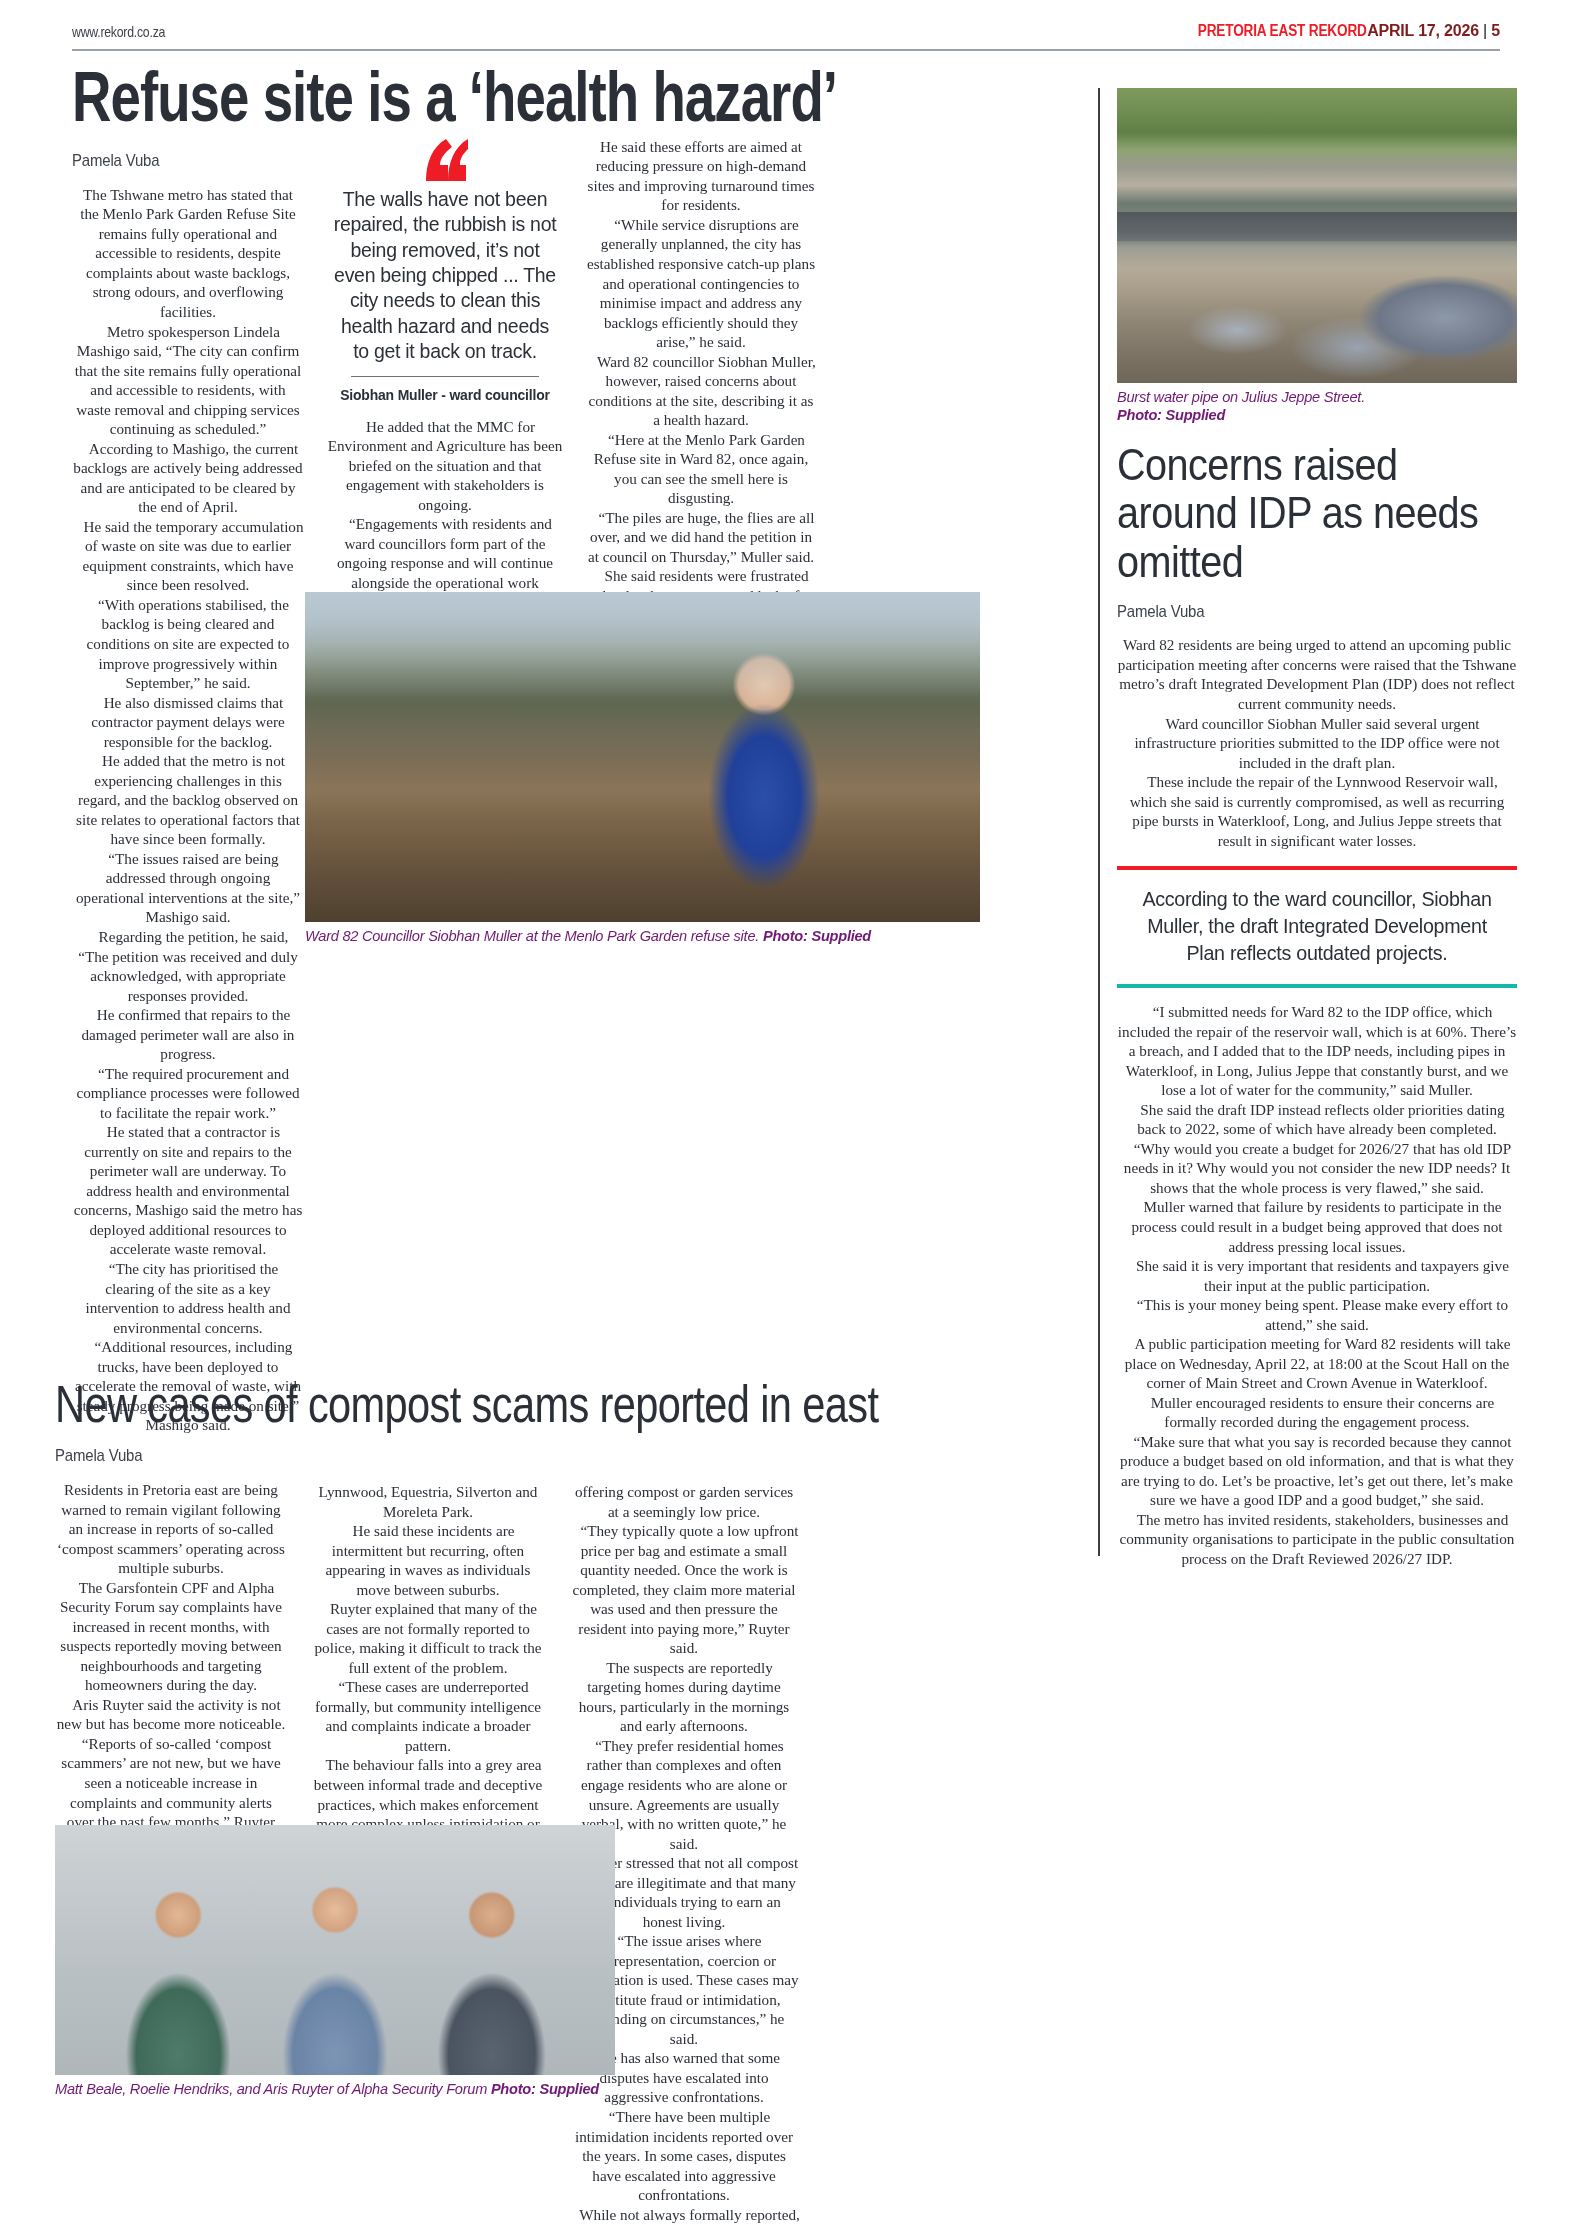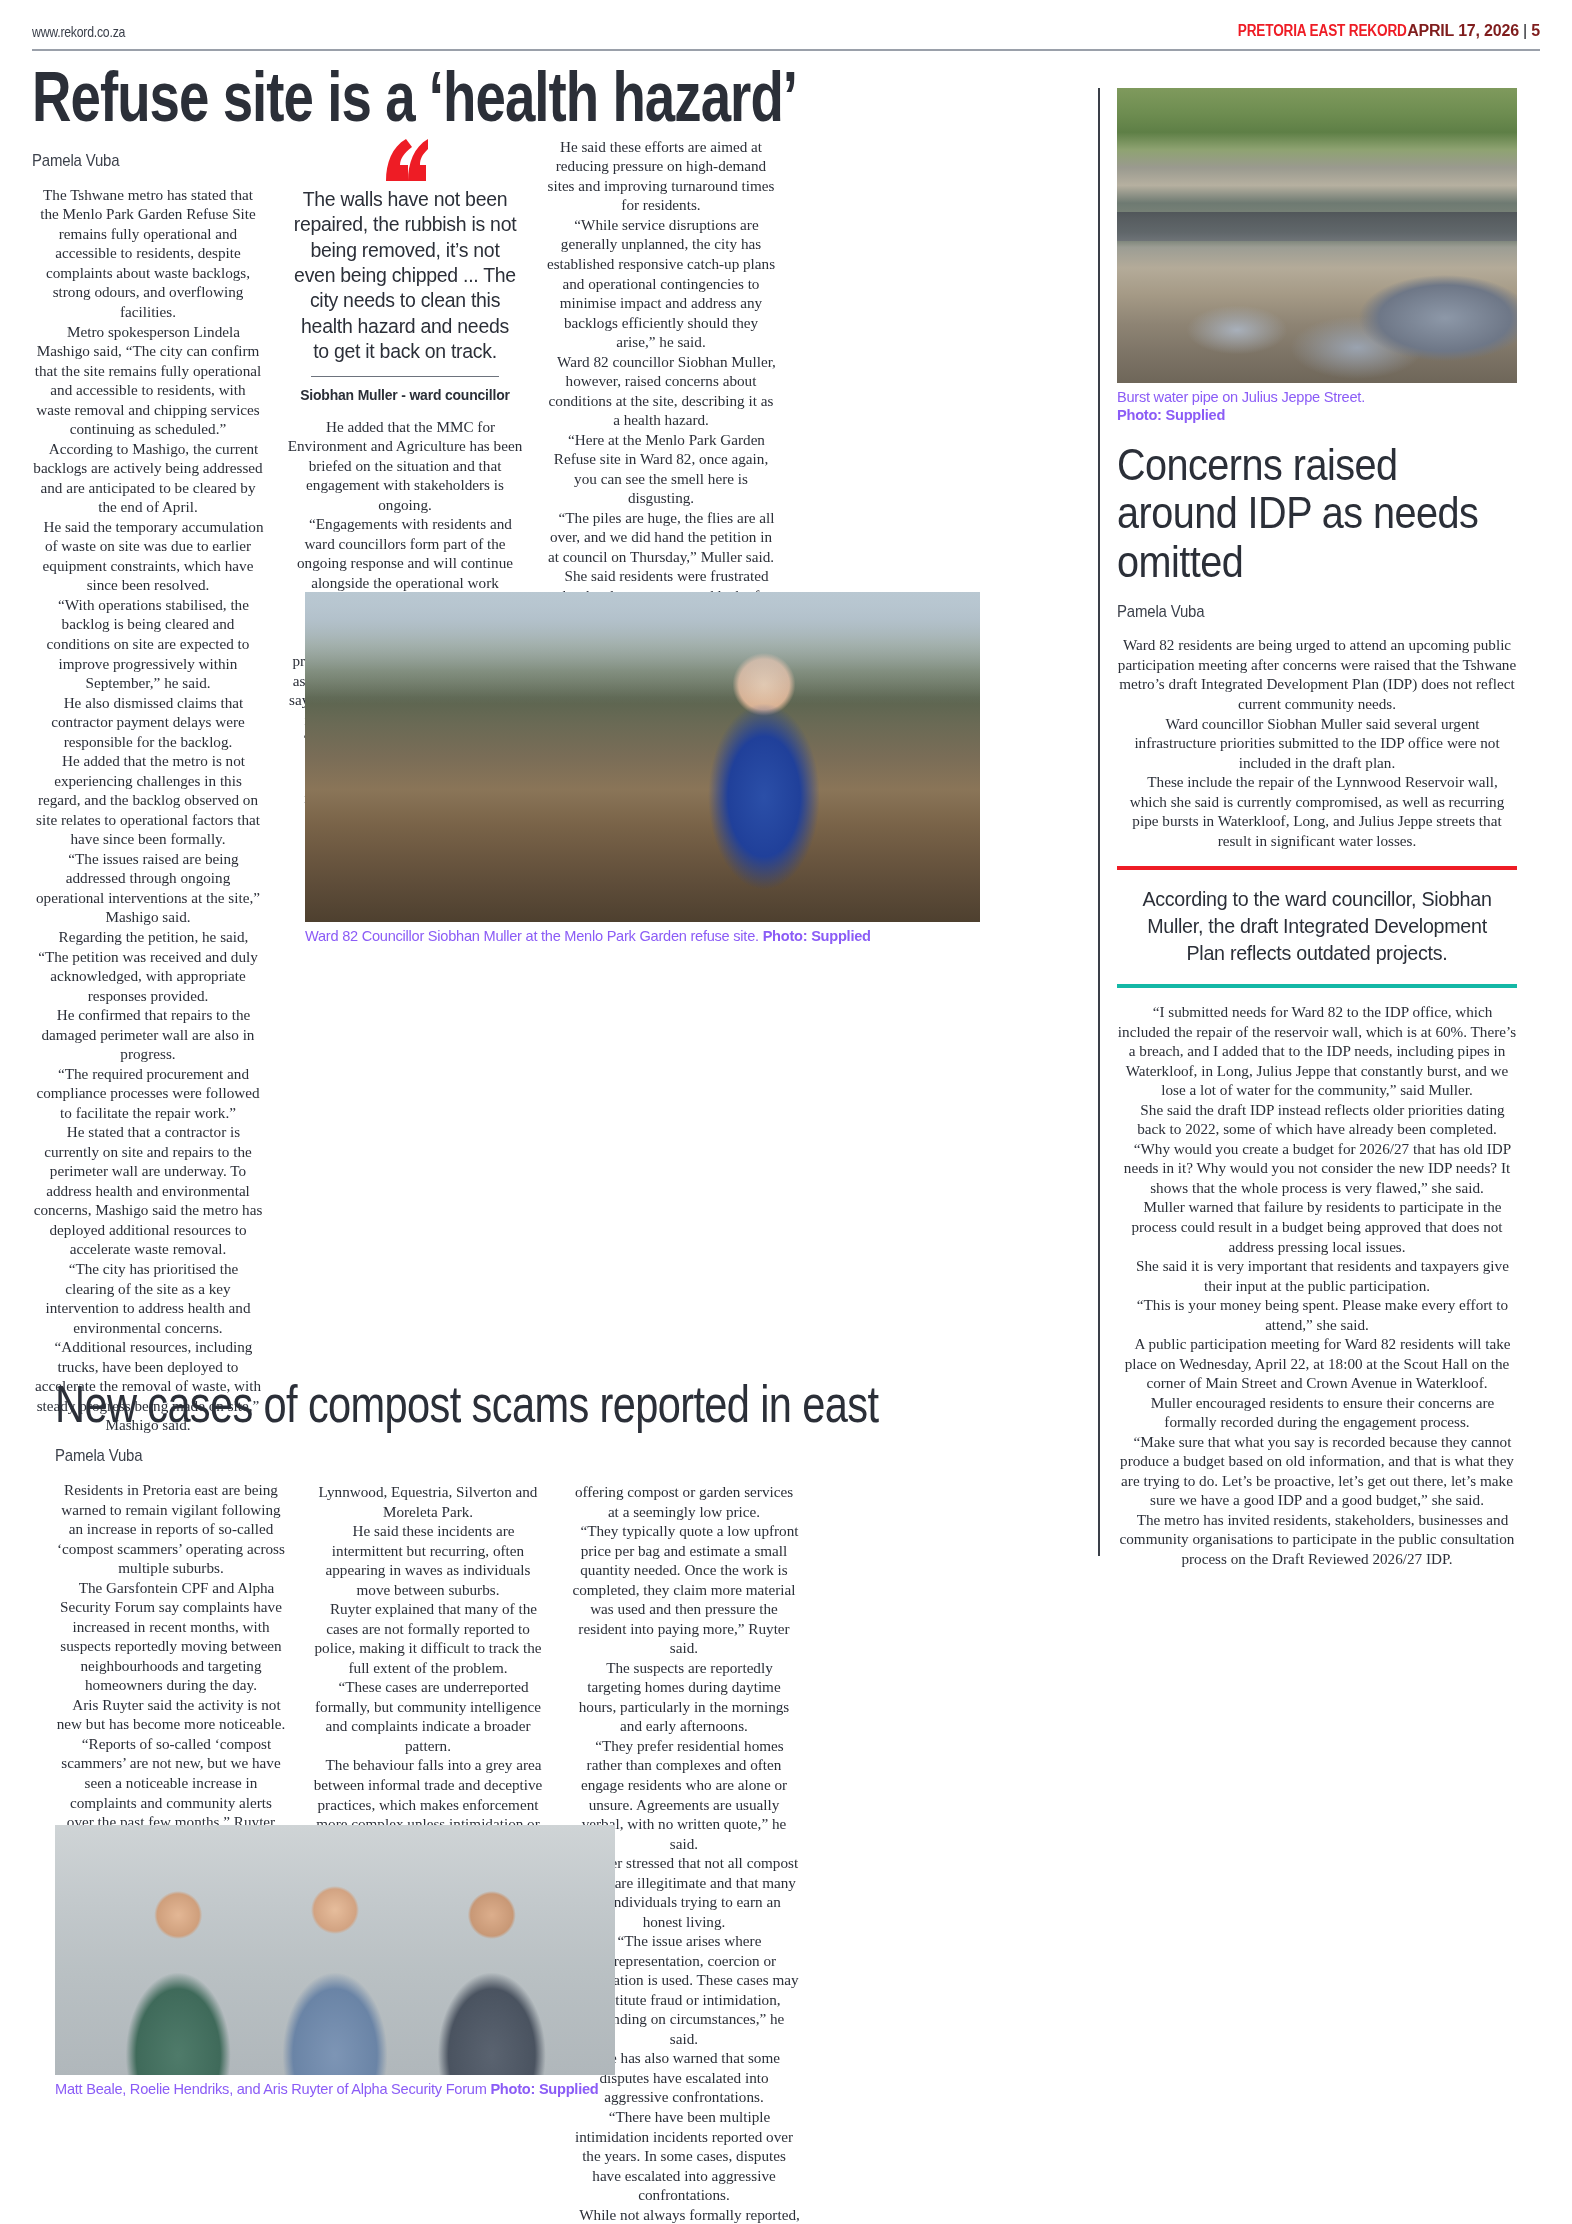--- a/index.html
+++ b/index.html
@@ -5,21 +5,21 @@
   * { box-sizing: border-box; }
   html, body { margin:0; padding:0; }
   body {
     width:1572px; height:2224px;
     background:#ffffff;
     font-family:"Liberation Serif", serif;
     color:#2b2f38;
     overflow:hidden;
   }
 
-  .page { position:relative; width:1572px; height:2224px; padding:0 32px; }
+  .page { position:relative; width:1572px; height:2224px; padding:0 72px; }
 
   
   .masthead {
     display:flex; align-items:flex-end; justify-content:space-between;
     height:40px; padding-top:40px;
   }
   .masthead-url {
     font-family:"Liberation Sans", sans-serif;
     font-size:15px; color:#3a3f4a; letter-spacing:-0.3px;
     transform:scaleX(0.82); transform-origin:left bottom;
@@ -106,22 +106,23 @@
     font-family:"Liberation Sans", sans-serif;
     font-weight:bold; font-size:15px; text-align:center; color:#2b2f38;
     letter-spacing:-0.2px;
     transform:scaleX(0.93); transform-origin:center top;
   }
 
   
   .photo { width:100%; display:block; position:relative; overflow:hidden; }
   .cap {
     font-family:"Liberation Sans", sans-serif;
-    font-size:14.6px; line-height:1.22; color:#8b5cf6; margin-top:6px;
+    font-size:14.6px; line-height:1.22; color:#701a75; margin-top:6px;
     letter-spacing:-0.25px;
+    font-style:italic;
   }
   .cap b { font-weight:bold; }
 
   
   .rail { position:absolute; left:1117px; top:88px; width:400px; }
   .rail-vrule { position:absolute; left:1098px; top:88px; width:2px; height:1468px; background:#3a3f48; }
 
   .redbox { border-top:4px solid #ee1c25; border-bottom:4px solid #14b8a6; padding:16px 6px 18px 6px; margin:16px 0 14px 0; }
   .redbox-text {
     font-family:"Liberation Sans", sans-serif;

